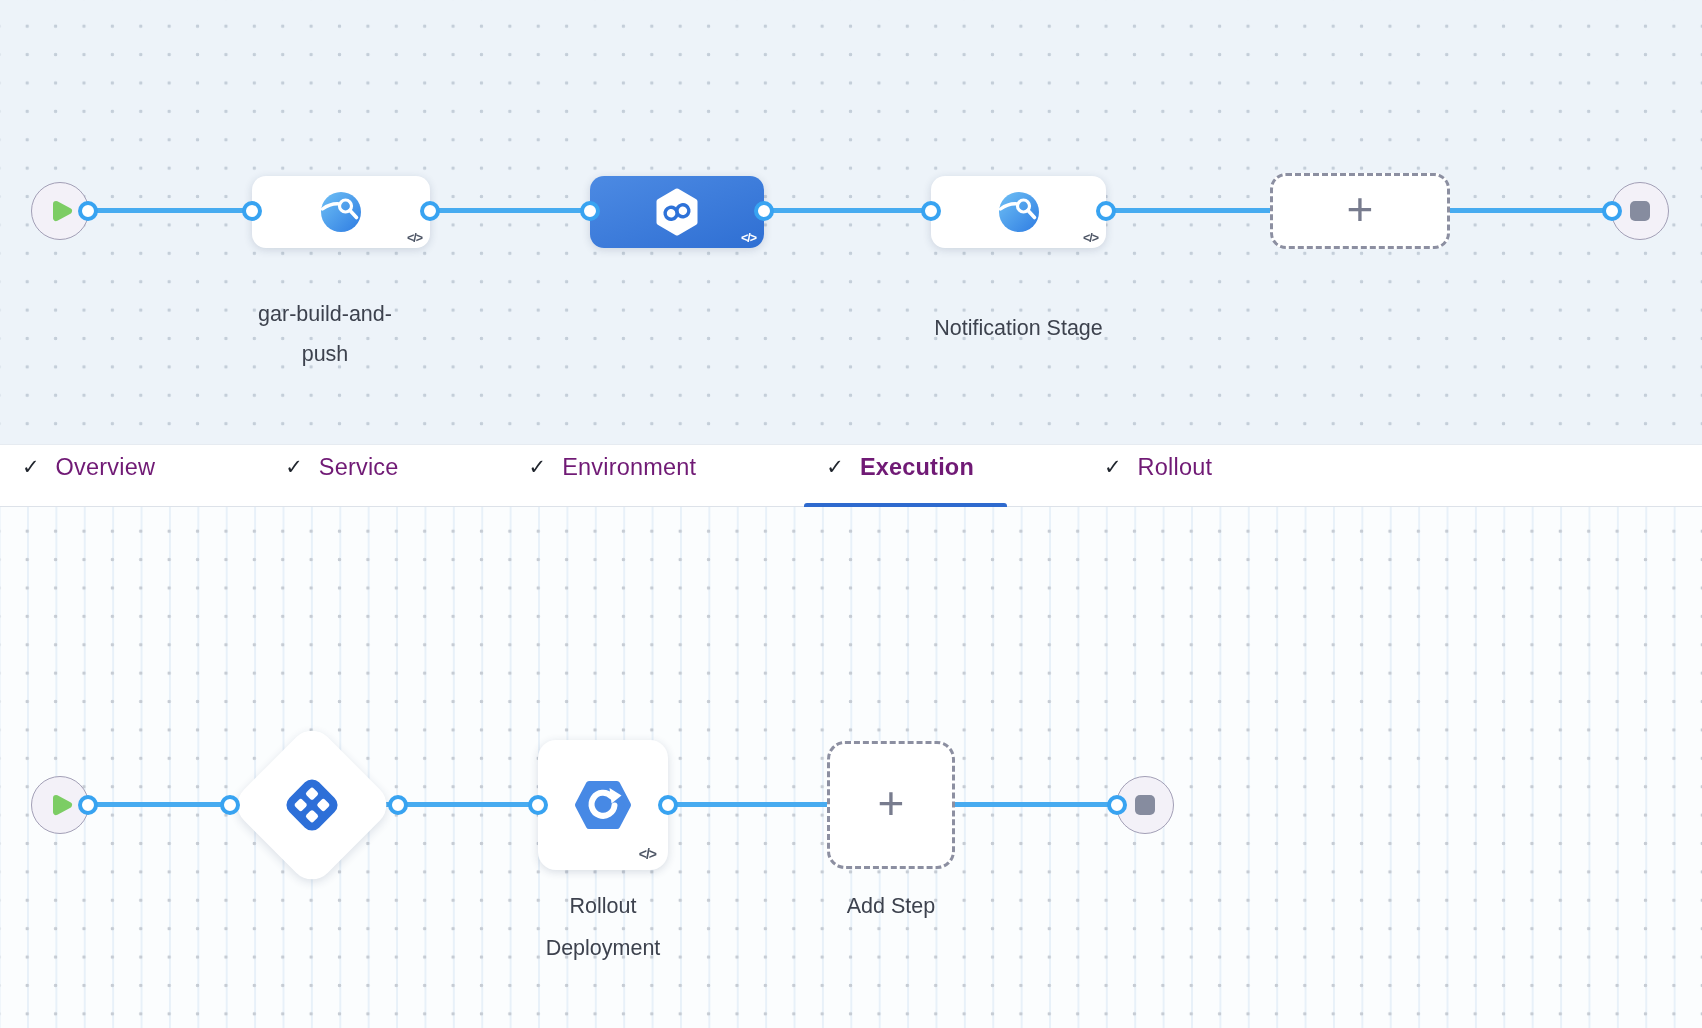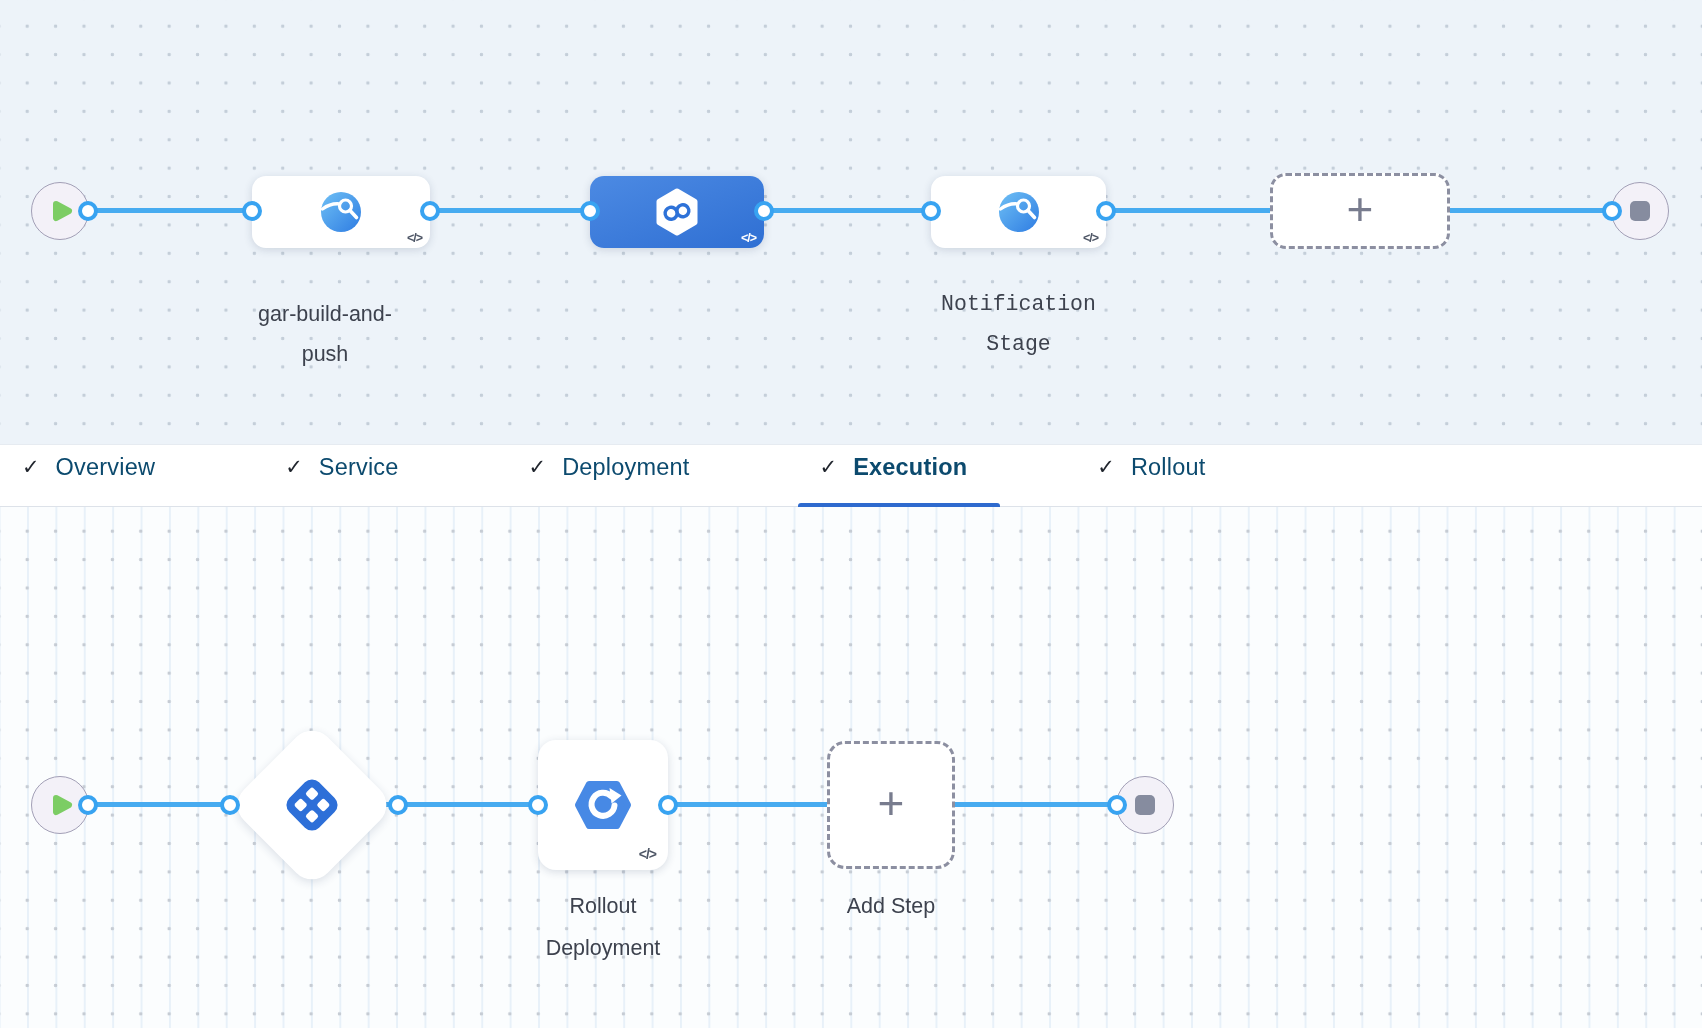--- a/index.html
+++ b/index.html
@@ -67,21 +67,21 @@
   .canvas-bottom .node-label { line-height:42px; }
   .breakall { word-break:break-all; }
 
   
   .tabbar { width:1702px; height:63px; background:#fff;
     border-top:1px solid #e6ebf1; border-bottom:1px solid #dde2e9;
     display:flex; align-items:flex-start; padding:8px 0 0 22px; gap:130px; }
   .tab { position:relative; height:55px; display:flex; align-items:flex-start;
     gap:16px; cursor:pointer; }
   .tab .check { font-size:21px; font-weight:700; color:#20252d; line-height:28px; }
-  .tab .tab-label { font-size:23.5px; color:#0c4a6e; line-height:28px; letter-spacing:.2px; }
+  .tab .tab-label { font-size:23.5px; color:#701a75; line-height:28px; letter-spacing:.2px; }
   .tab.active .tab-label { font-weight:700;text-align:center; }
   .tab.active::after { content:""; position:absolute; left:-22px; right:-33px;
     bottom:0; height:5px; background:#2e6ace; border-radius:3px 3px 0 0; }
 </style>
 </head>
 <body>
 
 <div class="canvas-top">
   <div class="hline" style="left:85px; top:208px; width:1528px;"></div>
 
@@ -149,35 +149,35 @@
   <div class="dot" style="left:78px;  top:201px;"></div>
   <div class="dot" style="left:242px; top:201px;"></div>
   <div class="dot" style="left:420px; top:201px;"></div>
   <div class="dot" style="left:580px; top:201px;"></div>
   <div class="dot" style="left:754px; top:201px;"></div>
   <div class="dot" style="left:921px; top:201px;"></div>
   <div class="dot" style="left:1096px;top:201px;"></div>
   <div class="dot" style="left:1602px;top:201px;"></div>
 
   <div class="node-label" style="left:237px; top:294px; width:176px;">gar-build-and-push</div>
-  <div class="node-label" style="left:931px; top:284px; width:175px;font-family:Liberation Mono, monospace;">Notification Stage</div>
+  <div class="node-label" style="left:931px; top:308px; width:175px;">Notification Stage</div>
 </div>
 
 <div class="tabbar">
   <div class="tab">
     <span class="check">✓</span>
     <span class="tab-label">Overview</span>
   </div>
   <div class="tab">
     <span class="check">✓</span>
     <span class="tab-label">Service</span>
   </div>
   <div class="tab">
     <span class="check">✓</span>
-    <span class="tab-label">Deployment</span>
+    <span class="tab-label">Environment</span>
   </div>
   <div class="tab active">
     <span class="check">✓</span>
     <span class="tab-label">Execution</span>
   </div>
   <div class="tab">
     <span class="check">✓</span>
     <span class="tab-label">Rollout</span>
   </div>
 </div>

